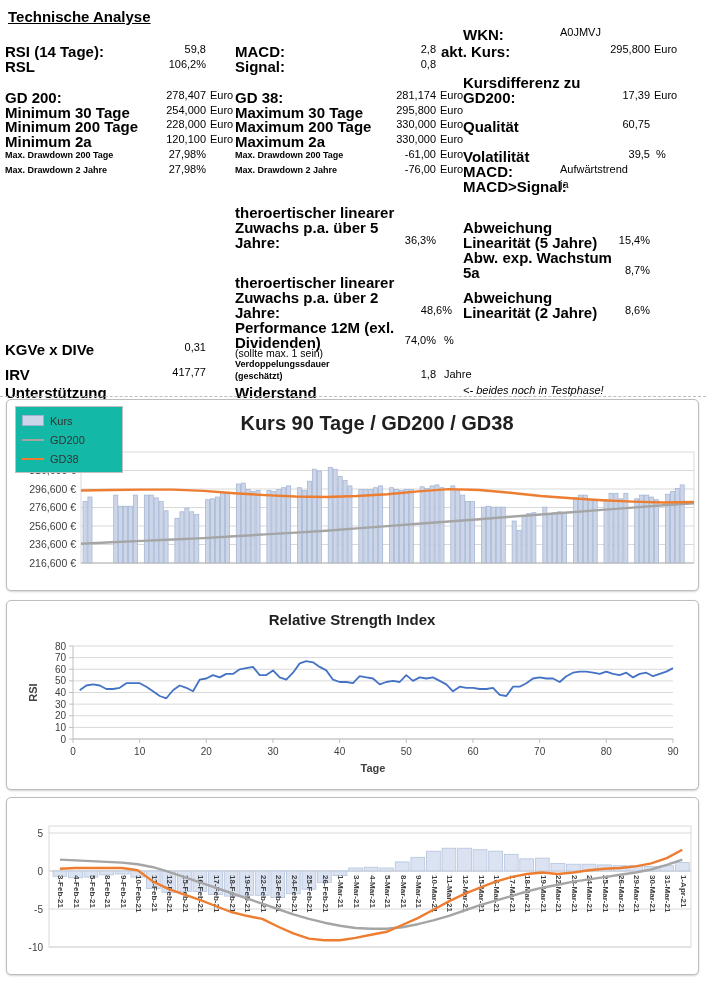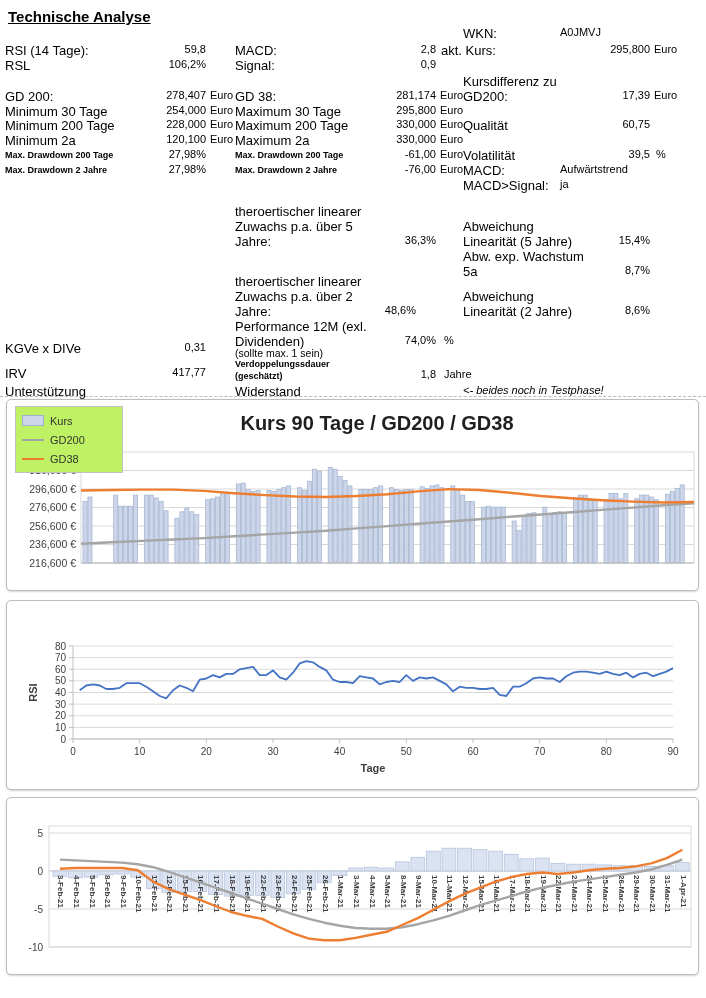--- a/index.html
+++ b/index.html
@@ -1,32 +1,32 @@
 <!DOCTYPE html>
 <html><head>
 <meta charset="utf-8">
 <style>
   html,body{margin:0;padding:0;background:#fff;}
   #page{position:relative;width:706px;height:998px;background:#fff;
         font-family:"Liberation Sans","DejaVu Sans",sans-serif;color:#000;overflow:hidden;}
   .abs{position:absolute;white-space:nowrap;}
-  .lb{font-size:13px;font-weight:normal;}
+  .lb{font-size:15px;font-weight:bold;}
   .sm{font-size:9px;font-weight:bold;}
   .vl{font-size:11px;font-weight:normal;}
   .nt{font-size:10.5px;font-weight:normal;text-align:center;}
   .it{font-style:italic;font-size:11px;}
   .rv66{width:68px;text-align:right;}
   .rv78{width:84px;text-align:right;}
   .rv90{width:94px;text-align:right;}
   #main-title{font-size:15px;font-weight:bold;text-decoration:underline;text-align:center;}
   .panel{position:absolute;background:#fff;border:1px solid #bdbdbd;border-radius:5px;
          box-shadow:0 1px 2px rgba(0,0,0,0.18);}
   .pagebreak{position:absolute;left:0;top:396px;width:706px;border-top:1.5px dashed #bcbcbc;}
   .chart-title{position:absolute;font-weight:bold;color:#1f1f1f;text-align:center;}
-  .legend{position:absolute;background:#bef264;border:1px solid #bfbfbf;padding:4px 8px 4px 6px;
+  .legend{position:absolute;background:#14b8a6;border:1px solid #bfbfbf;padding:4px 8px 4px 6px;
           font-size:11px;color:#333;}
   .legend-row{display:flex;align-items:center;height:19px;}
   .sw-bar{width:20px;height:9px;margin-right:6px;}
   .sw-line{width:22px;height:0;margin-right:6px;}
   svg{position:absolute;left:0;top:0;}
 </style>
 </head>
 <body>
 
 <div id="page">
@@ -40,21 +40,21 @@
   <div class="abs vl rv66" style="left:138px;top:43px">59,8</div>
   <div class="abs lb" style="left:235px;top:43px">MACD:</div>
   <div class="abs vl rv78" style="left:352px;top:43px">2,8</div>
   <div class="abs lb" style="left:441px;top:43px">akt. Kurs:</div>
   <div class="abs vl rv90" style="left:556px;top:43px">295,800</div>
   <div class="abs vl" style="left:654px;top:43px">Euro</div>
 
   <div class="abs lb" style="left:5px;top:58px">RSL</div>
   <div class="abs vl rv66" style="left:138px;top:58px">106,2%</div>
   <div class="abs lb" style="left:235px;top:58px">Signal:</div>
-  <div class="abs vl rv78" style="left:352px;top:58px">0,9</div>
+  <div class="abs vl rv78" style="left:352px;top:58px">0,8</div>
 
   <div class="abs lb" style="left:463px;top:74px">Kursdifferenz zu</div>
   <div class="abs lb" style="left:463px;top:89px">GD200:</div>
   <div class="abs vl rv90" style="left:556px;top:89px">17,39</div>
   <div class="abs vl" style="left:654px;top:89px">Euro</div>
 
   <div class="abs lb" style="left:5px;top:89px">GD 200:</div>
   <div class="abs vl rv66" style="left:138px;top:89px">278,407</div>
   <div class="abs vl" style="left:210px;top:89px">Euro</div>
   <div class="abs lb" style="left:235px;top:89px">GD 38:</div>
@@ -111,21 +111,21 @@
   <div class="abs lb" style="left:463px;top:219px">Abweichung</div>
   <div class="abs lb" style="left:463px;top:234px">Linearität (5 Jahre)</div>
   <div class="abs vl rv90" style="left:556px;top:234px">15,4%</div>
   <div class="abs lb" style="left:463px;top:249px">Abw. exp. Wachstum</div>
   <div class="abs lb" style="left:463px;top:264px">5a</div>
   <div class="abs vl rv90" style="left:556px;top:264px">8,7%</div>
 
   <div class="abs lb" style="left:235px;top:274px">theroertischer linearer</div>
   <div class="abs lb" style="left:235px;top:289px">Zuwachs p.a. über 2</div>
   <div class="abs lb" style="left:235px;top:304px">Jahre:</div>
-  <div class="abs vl rv78" style="left:332px;top:304px">48,6%</div>
+  <div class="abs vl rv78" style="left:368px;top:304px">48,6%</div>
   <div class="abs lb" style="left:463px;top:289px">Abweichung</div>
   <div class="abs lb" style="left:463px;top:304px">Linearität (2 Jahre)</div>
   <div class="abs vl rv90" style="left:556px;top:304px">8,6%</div>
 
   <div class="abs lb" style="left:235px;top:319px">Performance 12M (exl.</div>
   <div class="abs lb" style="left:235px;top:334px">Dividenden)</div>
   <div class="abs vl rv78" style="left:352px;top:334px">74,0%</div>
   <div class="abs vl" style="left:444px;top:334px">%</div>
 
   <div class="abs lb" style="left:5px;top:341px">KGVe x DIVe</div>
@@ -276,20 +276,21 @@
         <span>GD200</span>
       </div>
       <div class="legend-row">
         <span class="sw-line" id="sw-gd38" style="border-top: 2.5px solid rgb(237, 125, 49);"></span>
         <span>GD38</span>
       </div>
     </div>
   </div>
 
   <div class="panel" style="left:6px;top:600px;width:691px;height:188px">
+    <div class="chart-title" style="left:95px;top:10px;width:500px;font-size:15px">Relative Strength Index</div>
     <svg id="c2svg" width="691" height="188" viewBox="0 0 691 188">
         <g>
           <line x1="66" y1="45" x2="666" y2="45" stroke="#d9d9d9" stroke-width="1"></line>
           <line x1="66" y1="56.625" x2="666" y2="56.625" stroke="#d9d9d9" stroke-width="1"></line>
           <line x1="66" y1="68.25" x2="666" y2="68.25" stroke="#d9d9d9" stroke-width="1"></line>
           <line x1="66" y1="79.875" x2="666" y2="79.875" stroke="#d9d9d9" stroke-width="1"></line>
           <line x1="66" y1="91.5" x2="666" y2="91.5" stroke="#d9d9d9" stroke-width="1"></line>
           <line x1="66" y1="103.125" x2="666" y2="103.125" stroke="#d9d9d9" stroke-width="1"></line>
           <line x1="66" y1="114.75" x2="666" y2="114.75" stroke="#d9d9d9" stroke-width="1"></line>
           <line x1="66" y1="126.375" x2="666" y2="126.375" stroke="#d9d9d9" stroke-width="1"></line>

